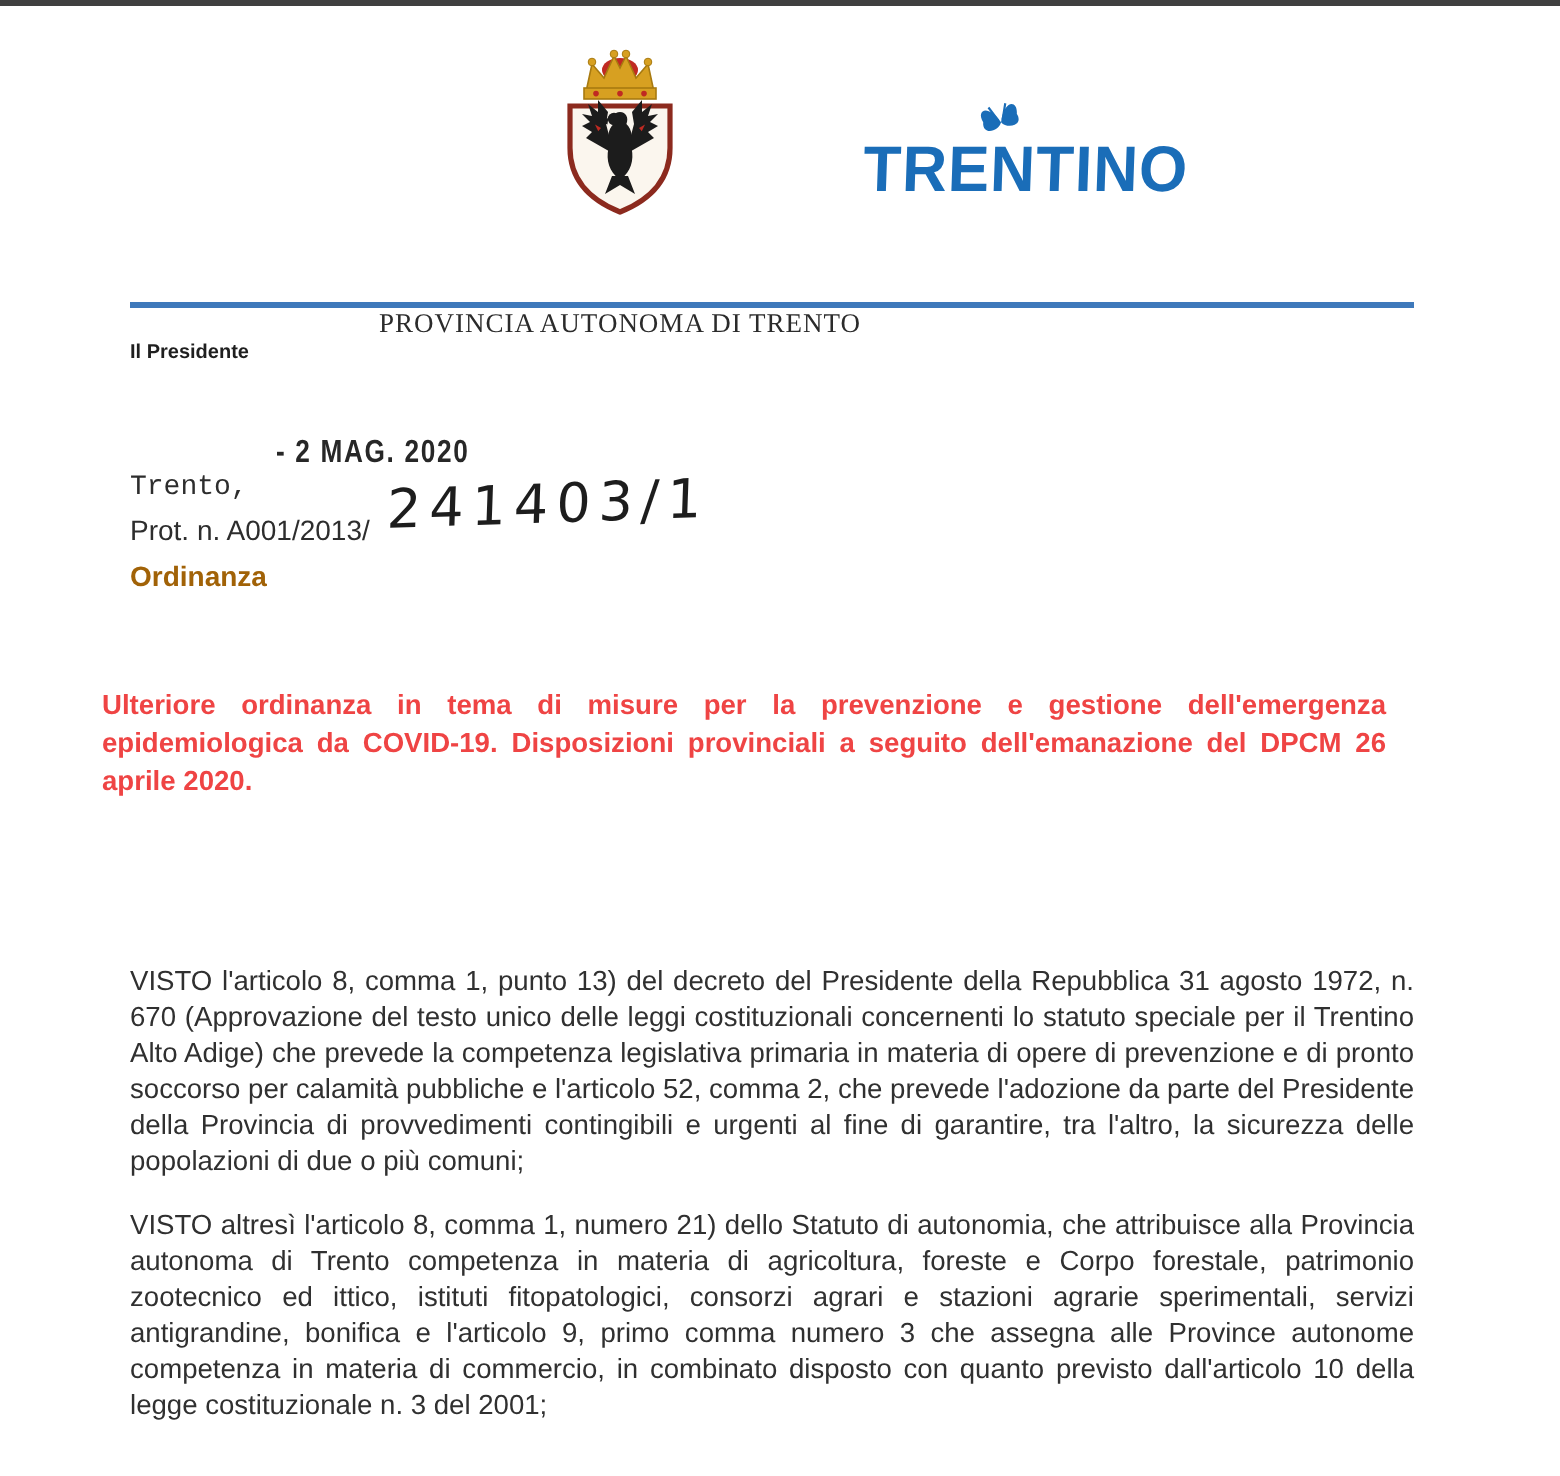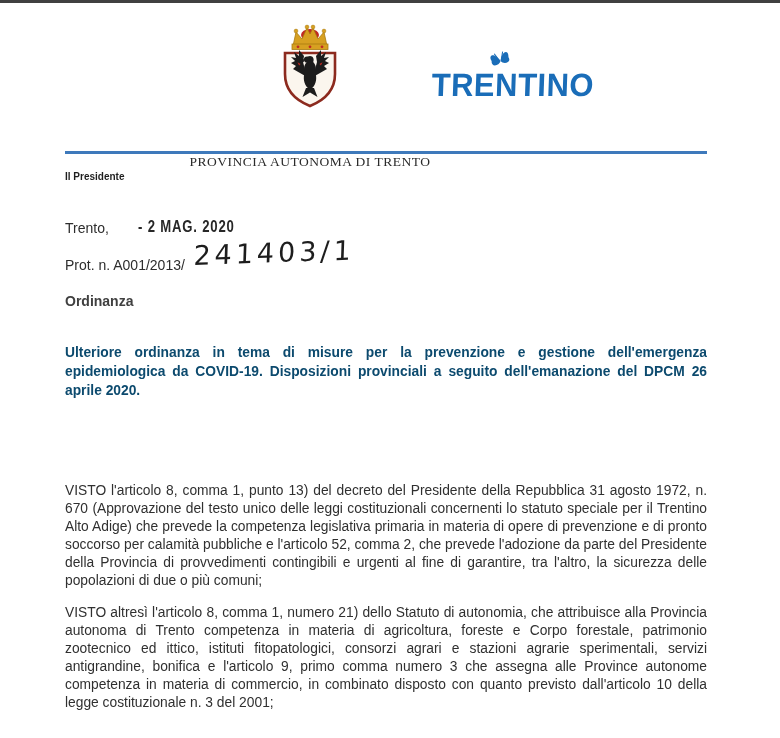--- a/index.html
+++ b/index.html
@@ -20,37 +20,37 @@
     position:absolute;left:0;top:12px;
     font-family:"Liberation Sans",sans-serif;font-weight:700;font-size:31px;
     letter-spacing:.5px;color:#1a6db8;transform:skewX(-2deg) scaleY(1.04);
     transform-origin:left bottom;white-space:nowrap;
   }
   .butterfly{position:absolute;left:56px;top:-8px;width:26px;height:22px;transform:rotate(-14deg);}
   .rule{position:absolute;left:65px;top:151px;width:642px;height:2.5px;background:#3e79bb;}
 
   
   .presidente{position:absolute;left:65px;top:171px;font-size:10px;font-weight:700;color:#1f1f1f;}
-  .city{position:absolute;left:65px;top:220px;font-size:14px;}
+  .city{position:absolute;left:65px;top:236px;font-size:14px;font-family:Liberation Mono, monospace;}
   .stamp{
     position:absolute;left:138px;top:218px;font-size:16px;font-weight:700;color:#272727;
     letter-spacing:1px;transform:scaleX(.82);transform-origin:left top;white-space:nowrap;
   }
   .prot{position:absolute;left:65px;top:257px;font-size:14px;}
   .handwriting{
     position:absolute;left:194px;top:240px;font-family:"DejaVu Sans",cursive;
     font-size:27px;letter-spacing:4px;color:#1d1d1d;
     transform:rotate(-2deg) skewX(-4deg);transform-origin:left top;white-space:nowrap;
   }
-  .ordinanza{position:absolute;left:65px;top:293px;font-size:14px;font-weight:700;color:#404040;}
+  .ordinanza{position:absolute;left:65px;top:280px;font-size:14px;font-weight:700;color:#a16207;}
 
   
   .subject{
-    position:absolute;left:65px;top:343px;width:642px;
-    font-size:13.8px;font-weight:700;color:#0c4a6e;line-height:19px;
+    position:absolute;left:51px;top:343px;width:642px;
+    font-size:13.8px;font-weight:700;color:#ef4444;line-height:19px;
     text-align:justify;text-align-last:left;
   }
   .doc-heading{
     position:absolute;left:65px;top:439px;width:642px;text-align:center;
     font-size:14px;font-weight:700;letter-spacing:.2px;color:#1f1f1f;
   }
   .body-text{position:absolute;left:65px;top:482px;width:642px;}
   .body-text p{
     margin:0 0 14px 0;font-size:13.8px;line-height:18px;color:#303030;
     text-align:justify;text-align-last:left;

